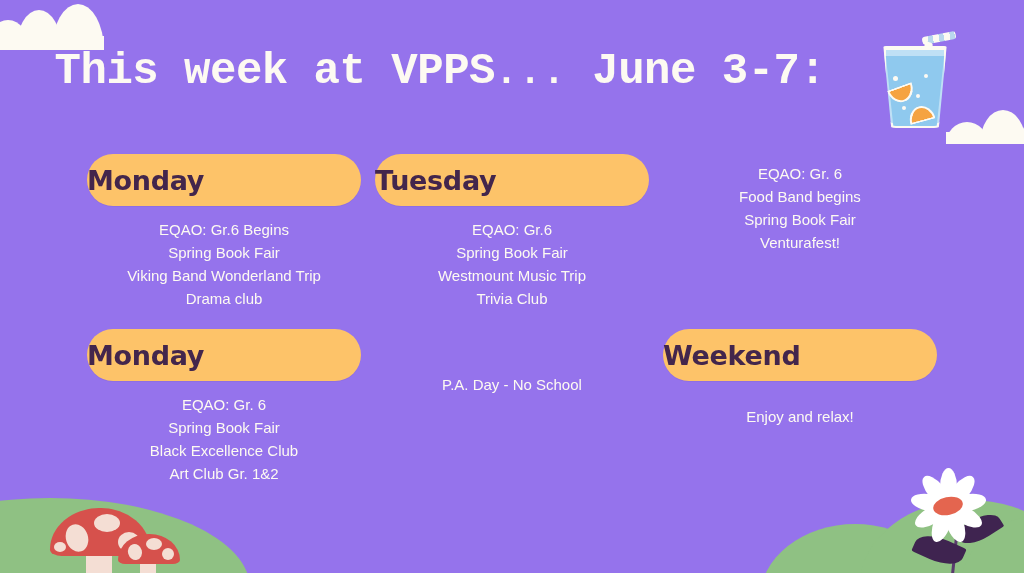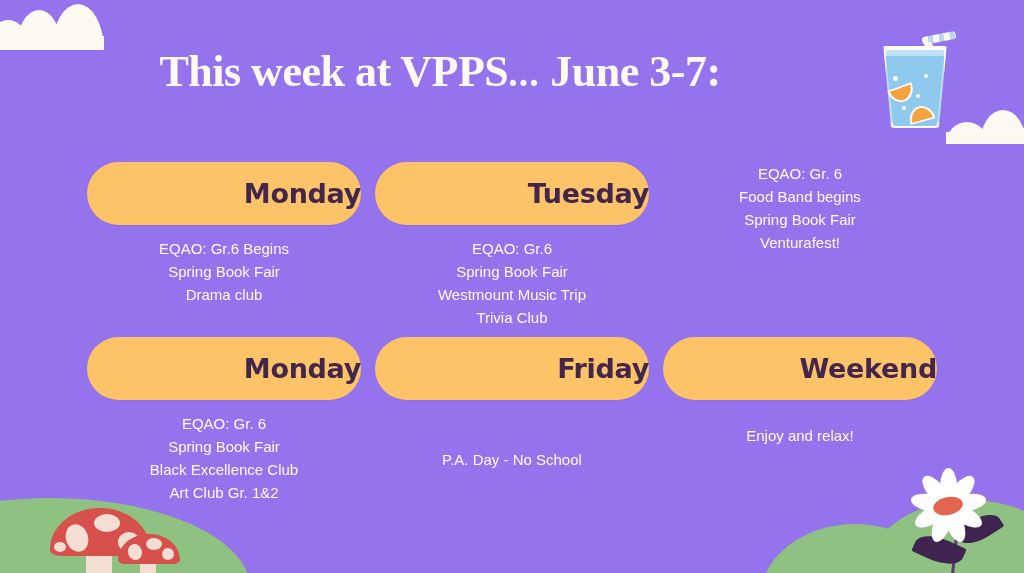--- a/index.html
+++ b/index.html
@@ -164,21 +164,21 @@
 
   
   #content { position:relative; z-index:5; }
 
   #title {
     position:absolute;
     left:0; top:46px;
     width:880px;
     text-align:center;
     color:#fdfaf2;
-    font-family:Liberation Serif, serif;
+    font-family:Liberation Mono, monospace;
     font-weight:bold;
     font-size:44px;
     letter-spacing:-0.5px;
     white-space:nowrap;
   }
   #title .ell {
     font-size:38px;
     letter-spacing:1px;
   }
 
@@ -195,27 +195,27 @@
     position:absolute;
     width:288px;
     text-align:center;
   }
   .col-0 { left:80px; }
   .col-1 { left:368px; }
   .col-2 { left:656px; }
 
   .day-pill {
     width:274px;
-    margin:12px auto;
-    height:63px;
+    margin:4px auto;
+    height:52px;
     background:#fdc369;
     border-radius:34px;
     display:flex;
     align-items:center;
-    justify-content:flex-end;
+    justify-content:flex-start;
     box-shadow:0 1px 0 rgba(0,0,0,0.04);
   }
   .day-pill .day-label {
     font-family:"DejaVu Sans", sans-serif;
     font-weight:bold;
     font-size:27px;
     color:#43264c;
     letter-spacing:-0.3px;
   }
 
@@ -316,20 +316,21 @@
 
       <div class="day-row" id="row1">
 
         <div class="day-col col-0">
           <div class="day-pill">
             <span class="day-label">Monday</span>
           </div>
           <div class="day-items">
             <span class="item">EQAO: Gr.6 Begins</span>
             <span class="item">Spring Book Fair</span>
+            <span class="item">Viking Band Wonderland Trip</span>
             <span class="item">Drama club</span>
           </div>
         </div>
 
         <div class="day-col col-1">
           <div class="day-pill">
             <span class="day-label">Tuesday</span>
           </div>
           <div class="day-items">
             <span class="item">EQAO: Gr.6</span>
@@ -358,23 +359,20 @@
           </div>
           <div class="day-items">
             <span class="item">EQAO: Gr. 6</span>
             <span class="item">Spring Book Fair</span>
             <span class="item">Black Excellence Club</span>
             <span class="item">Art Club Gr. 1&amp;2</span>
           </div>
         </div>
 
         <div class="day-col col-1">
-          <div class="day-pill">
-            <span class="day-label">Friday</span>
-          </div>
           <div class="day-items items-note" id="friday-items">
             <span class="item">P.A. Day - No School</span>
           </div>
         </div>
 
         <div class="day-col col-2">
           <div class="day-pill">
             <span class="day-label">Weekend</span>
           </div>
           <div class="day-items items-note" id="weekend-items">

